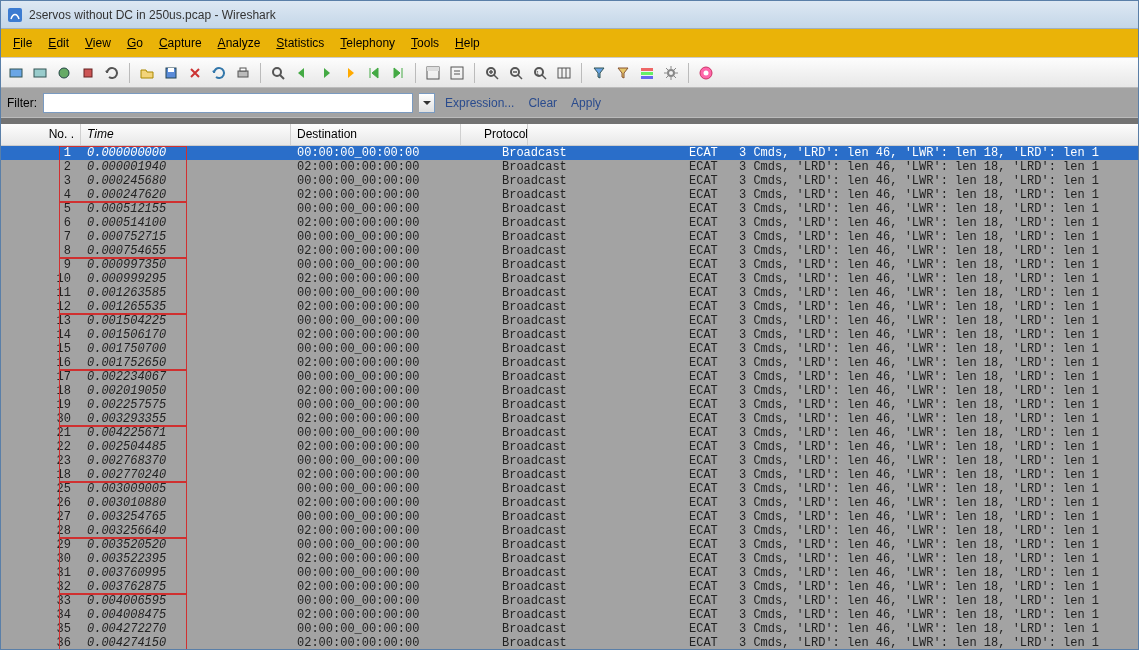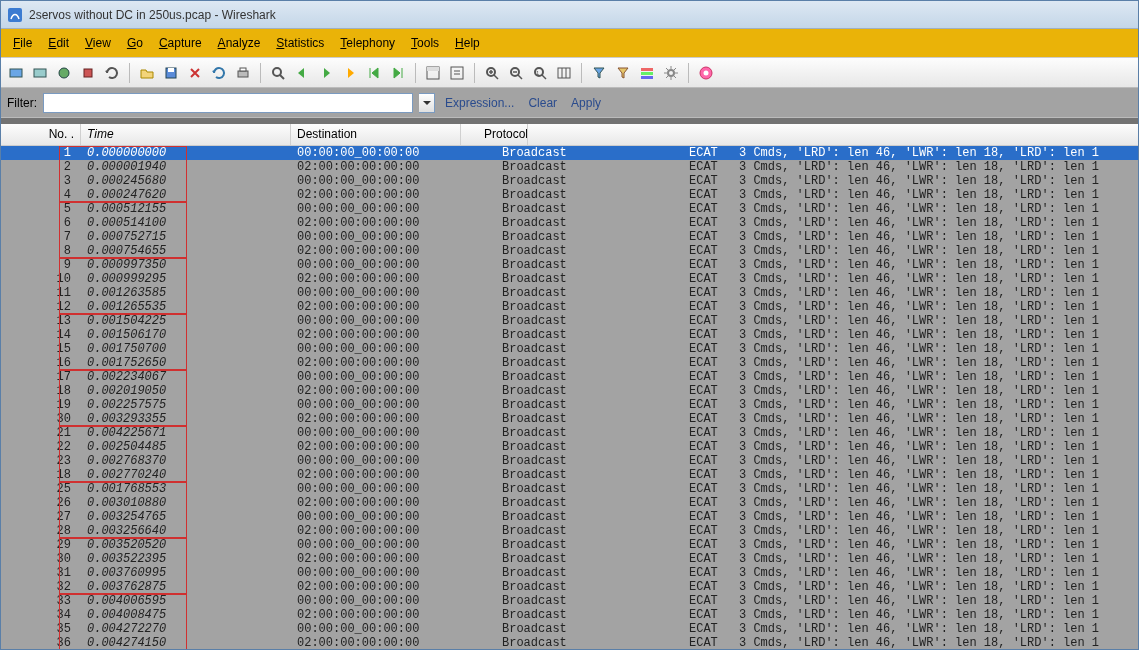--- a/index.html
+++ b/index.html
@@ -515,21 +515,21 @@
       <div class="pl-row">
         <div class="cell col-no">18</div>
         <div class="cell col-time">0.002770240</div>
         <div class="cell col-src">02:00:00:00:00:00</div>
         <div class="cell col-dst">Broadcast</div>
         <div class="cell col-proto">ECAT</div>
         <div class="cell col-info">3 Cmds, 'LRD': len 46, 'LWR': len 18, 'LRD': len 1</div>
       </div>
       <div class="pl-row">
         <div class="cell col-no">25</div>
-        <div class="cell col-time">0.001768553</div>
+        <div class="cell col-time">0.003009005</div>
         <div class="cell col-src">00:00:00_00:00:00</div>
         <div class="cell col-dst">Broadcast</div>
         <div class="cell col-proto">ECAT</div>
         <div class="cell col-info">3 Cmds, 'LRD': len 46, 'LWR': len 18, 'LRD': len 1</div>
       </div>
       <div class="pl-row">
         <div class="cell col-no">26</div>
         <div class="cell col-time">0.003010880</div>
         <div class="cell col-src">02:00:00:00:00:00</div>
         <div class="cell col-dst">Broadcast</div>

